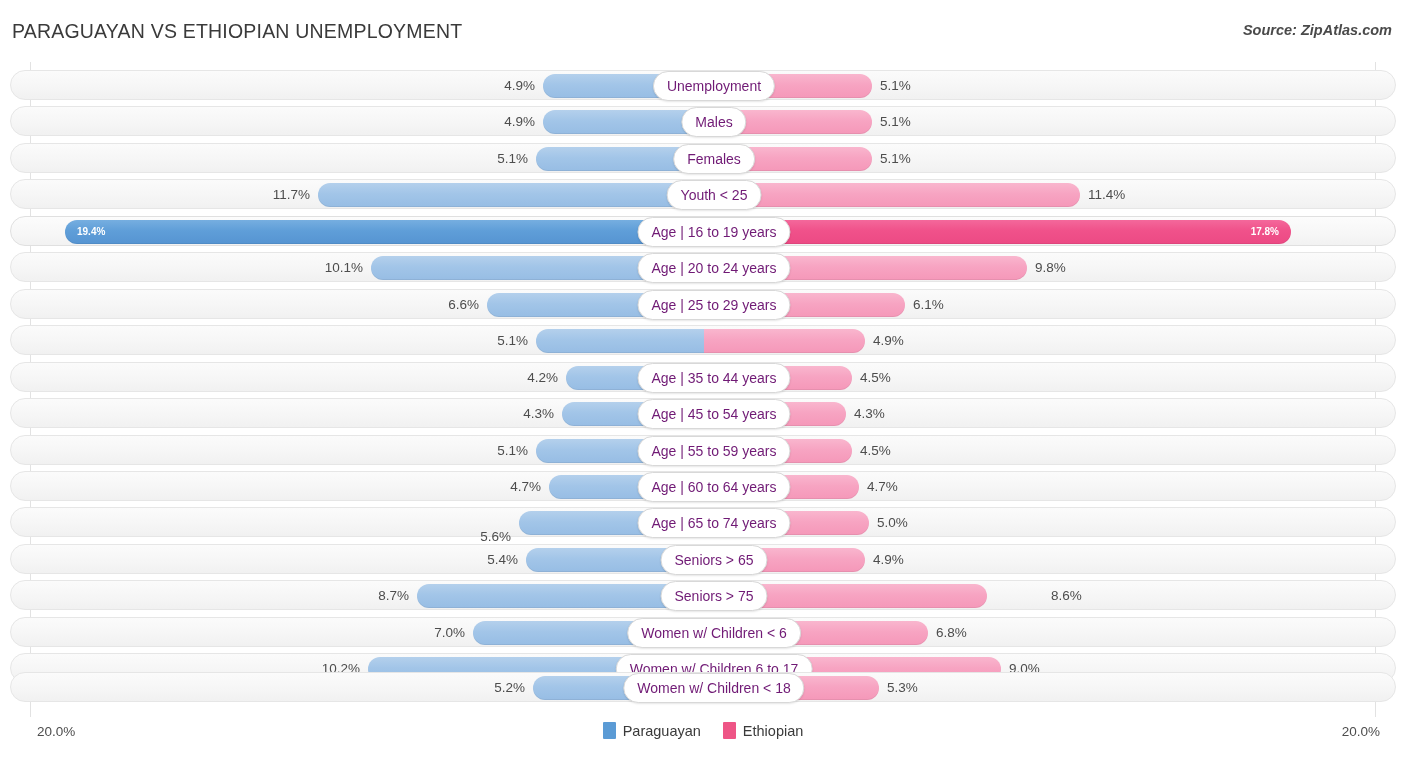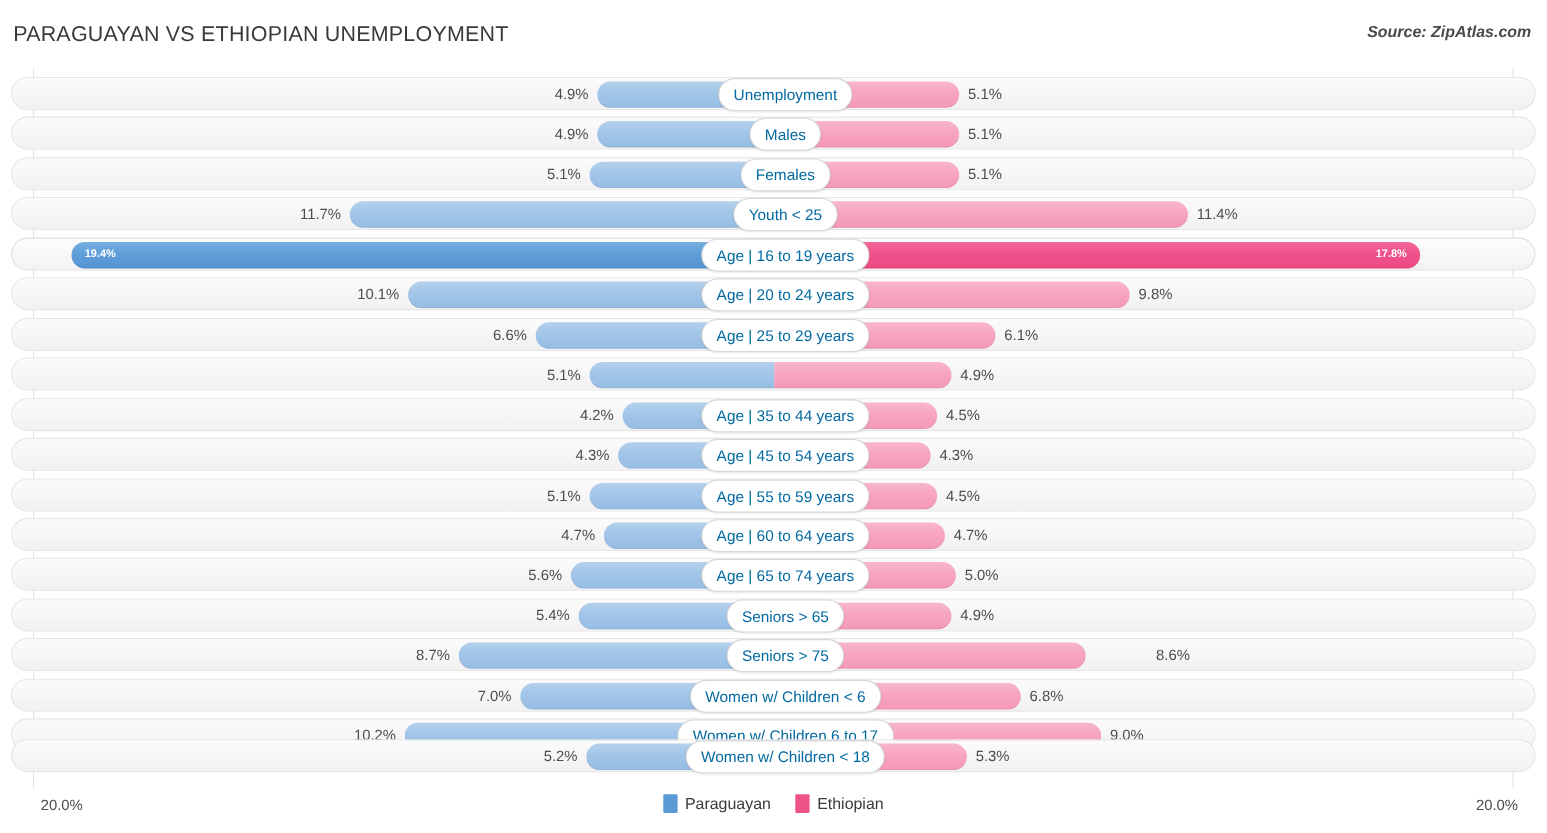--- a/index.html
+++ b/index.html
@@ -127,21 +127,21 @@
     position: absolute;
     top: 0px;
     height: 30px;
     line-height: 29px;
     box-sizing: border-box;
     background: #ffffff;
     border: 1px solid #d8d8d8;
     border-radius: 15px;
     padding: 0 13px;
     font-size: 14px;
-    color: #0369a1;
+    color: #701a75;
     white-space: nowrap;
     box-shadow: 0 1px 2px rgba(0,0,0,0.10);
     transform: translateX(-50%);
     left: 703px;
   }
 
   
   #footer {
     position: absolute;
     left: 0;
@@ -276,21 +276,21 @@
     <div class="row" style="top: 408.95px;">
       <div class="bar bar-left capped" style="left: 538px; width: 155px;"></div>
       <div class="bar bar-right capped" style="left: 693px; width: 155px;"></div>
       <div class="val val-left" style="left: 440px; width: 90px;">4.7%</div>
       <div class="val val-right" style="left: 856px; width: 90px;">4.7%</div>
       <div class="pill">Age | 60 to 64 years</div>
     </div>
     <div class="row" style="top: 445.4px;">
       <div class="bar bar-left capped" style="left: 508px; width: 185px;"></div>
       <div class="bar bar-right capped" style="left: 693px; width: 165px;"></div>
-      <div class="val val-left" style="left: 410px; width: 90px;">5.6%</div>
+      <div class="val val-left" style="left: 410px; width: 90px; margin-top: 14px;">5.6%</div>
       <div class="val val-right" style="left: 866px; width: 90px;">5.0%</div>
       <div class="pill">Age | 65 to 74 years</div>
     </div>
     <div class="row" style="top: 481.85px;">
       <div class="bar bar-left capped" style="left: 515px; width: 178px;"></div>
       <div class="bar bar-right capped" style="left: 693px; width: 161px;"></div>
       <div class="val val-left" style="left: 417px; width: 90px;">5.4%</div>
       <div class="val val-right" style="left: 862px; width: 90px;">4.9%</div>
       <div class="pill">Seniors &gt; 65</div>
     </div>

